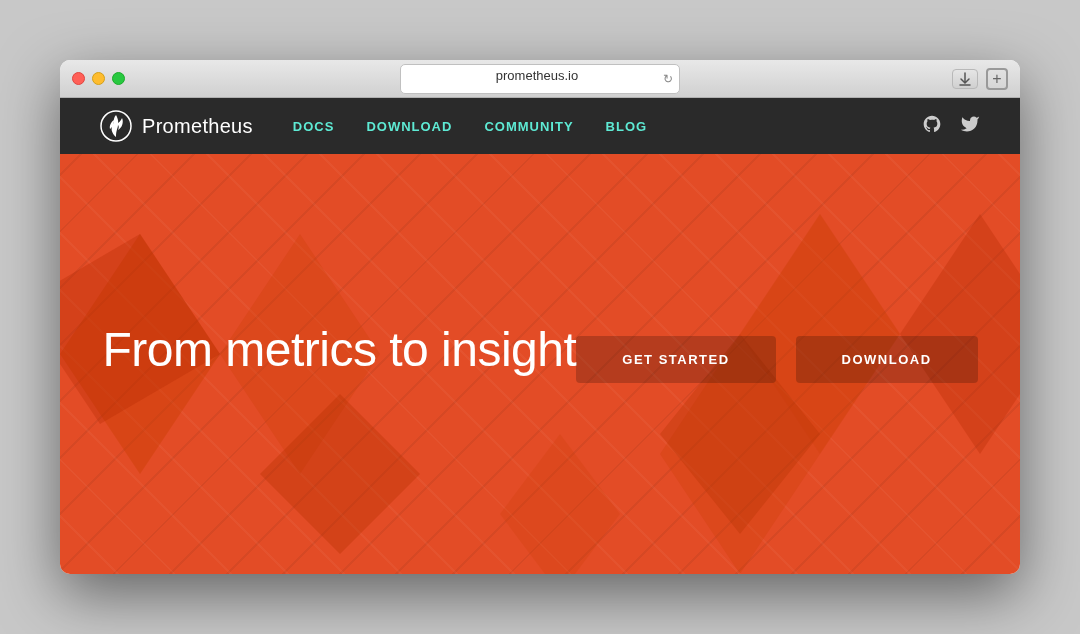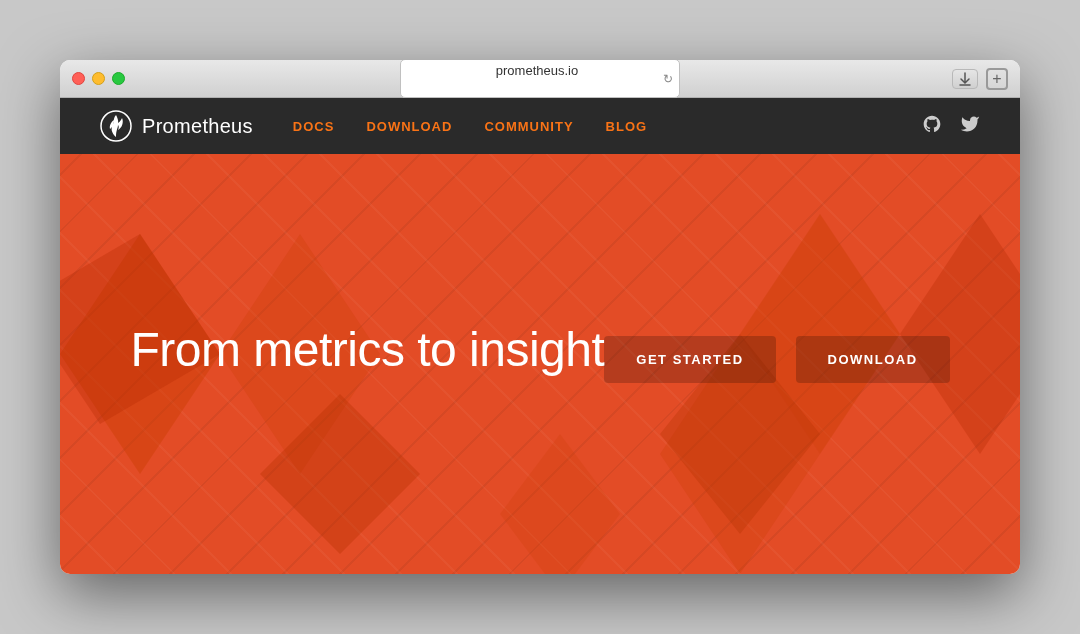--- a/index.html
+++ b/index.html
@@ -55,21 +55,21 @@
       transform: translateX(-50%);
       display: flex;
       align-items: center;
       gap: 6px;
     }
 
     .address-bar {
       background: #fff;
       border: 1px solid #c0c0c0;
       border-radius: 5px;
-      padding: 3px 30px 19px 24px;
+      padding: 3px 30px 10px 24px;
       font-size: 13px;
       color: #333;
       width: 280px;
       text-align: center;
       position: relative;
     }
 
     .address-bar-container {
       position: relative;
       display: flex;
@@ -156,21 +156,21 @@
     }
 
     .nav-links {
       display: flex;
       align-items: center;
       gap: 32px;
       flex: 1;
     }
 
     .nav-link {
-      color: #f97316;
+      color: #5eead4;
       font-size: 13px;
       font-weight: 600;
       letter-spacing: 1px;
       text-transform: uppercase;
       cursor: pointer;
       text-decoration: none;
     }
 
     .nav-icons {
       display: flex;
@@ -242,21 +242,21 @@
     }
 
     .hero-buttons {
       display: flex;
       gap: 20px;
       position: relative;
       z-index: 1;
     }
 
     .hero-btn {
-      padding: 16px 32px;
+      padding: 16px 46px;
       font-size: 13px;
       font-weight: 700;
       letter-spacing: 1.5px;
       text-transform: uppercase;
       border: none;
       border-radius: 4px;
       cursor: pointer;
       background: rgba(0,0,0,0.2);
       color: #fff;
       transition: background 0.2s;

